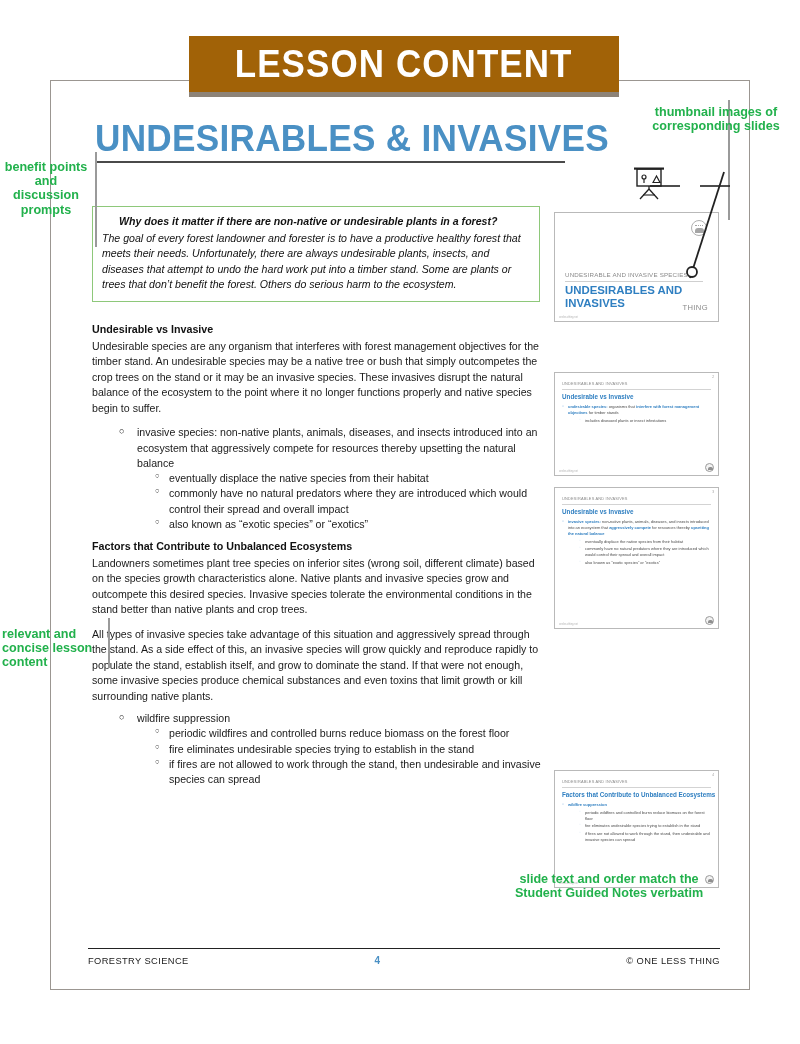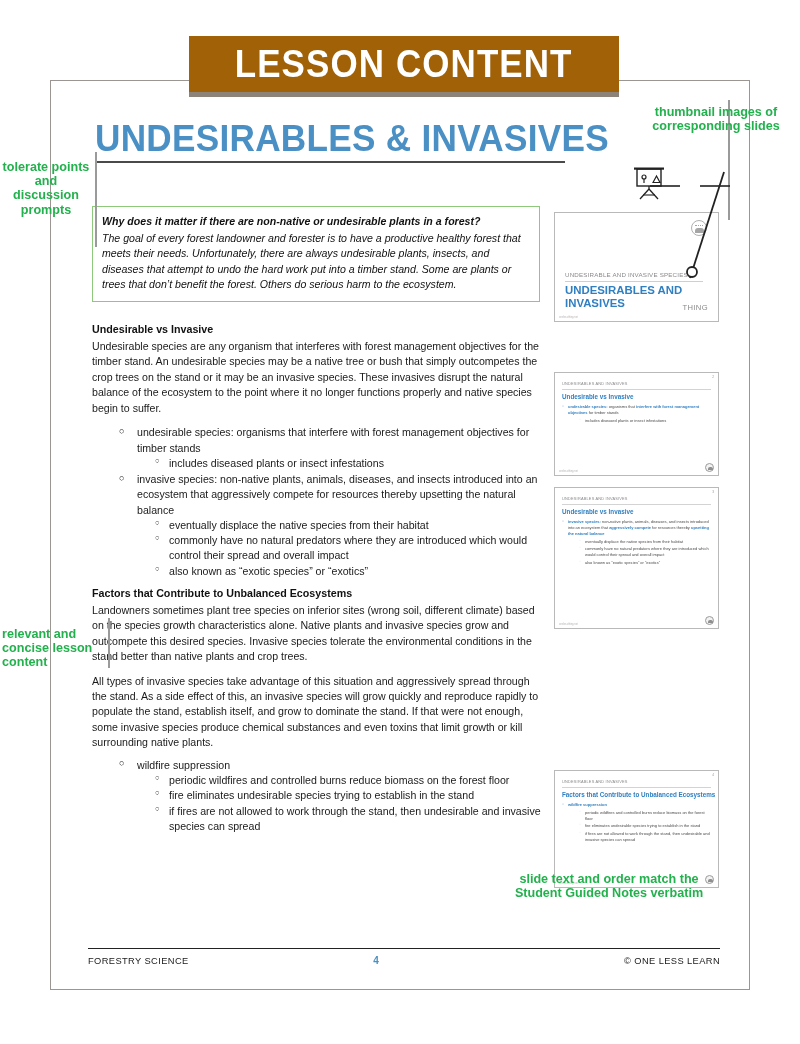--- a/index.html
+++ b/index.html
@@ -83,20 +83,21 @@
     z-index: 7;
     background: #fff;
   }
   #callout .q {
     font-size: 10.6px;
     font-style: italic;
     font-weight: bold;
     color: #111;
     line-height: 1.35;
     margin-bottom: 3px;
+    margin-left: 17px;
   }
   #callout .a {
     font-size: 10.6px;
     font-style: italic;
     color: #111;
     line-height: 1.43;
   }
 
   
   #content-col {
@@ -362,26 +363,20 @@
   <div class="q">Why does it matter if there are non-native or undesirable plants in a forest?</div>
   <div class="a">The goal of every forest landowner and forester is to have a productive healthy forest that meets their needs. Unfortunately, there are always undesirable plants, insects, and diseases that attempt to undo the hard work put into a timber stand. Some are plants or trees that don’t benefit the forest. Others do serious harm to the ecosystem.</div>
 </div>
 
 <div id="content-col">
 
   <div>
     <div class="sec-head">Undesirable vs Invasive</div>
     <p class="para">Undesirable species are any organism that interferes with forest management objectives for the timber stand. An undesirable species may be a native tree or bush that simply outcompetes the crop trees on the stand or it may be an invasive species. These invasives disrupt the natural balance of the ecosystem to the point where it no longer functions properly and native species begin to suffer.</p>
     <ul class="lv1">
-      <li>
-        <span>undesirable species: organisms that interfere with forest management objectives for timber stands</span>
-        <ul class="lv2">
-          <li>includes diseased plants or insect infestations</li>
-        </ul>
-      </li>
       <li>
         <span>invasive species: non-native plants, animals, diseases, and insects introduced into an ecosystem that aggressively compete for resources thereby upsetting the natural balance</span>
         <ul class="lv2">
           <li>eventually displace the native species from their habitat</li>
           <li>commonly have no natural predators where they are introduced which would control their spread and overall impact</li>
           <li>also known as “exotic species” or “exotics”</li>
         </ul>
       </li>
     </ul>
   </div>
@@ -491,22 +486,22 @@
   </svg>
 </div>
 
 <svg id="pointer-line" viewBox="0 0 104 112">
   <line x1="0" y1="16" x2="30" y2="16" stroke="#222" stroke-width="1.6"></line>
   <line x1="50" y1="16" x2="80" y2="16" stroke="#222" stroke-width="1.6"></line>
   <line x1="74" y1="2" x2="40" y2="108" stroke="#222" stroke-width="1.8"></line>
   <circle cx="42" cy="102" r="5" fill="#ffffff" stroke="#222" stroke-width="1.8"></circle>
 </svg>
 
-<div class="anno" id="anno-talking">tolerate points and discussion prompts</div>
+<div class="anno" id="anno-talking">benefit points and discussion prompts</div>
 <div class="anno" id="anno-relevant">relevant and concise lesson content</div>
 <div class="anno" id="anno-thumbs">thumbnail images of corresponding slides</div>
 <div class="anno" id="anno-slides">slide text and order match the Student Guided Notes verbatim</div>
 
 <div id="footer">
   <div class="f-left">FORESTRY SCIENCE</div>
   <div class="f-center">4</div>
-  <div class="f-right">© ONE LESS LEARN</div>
+  <div class="f-right">© ONE LESS THING</div>
 </div>
 
 </body></html>

